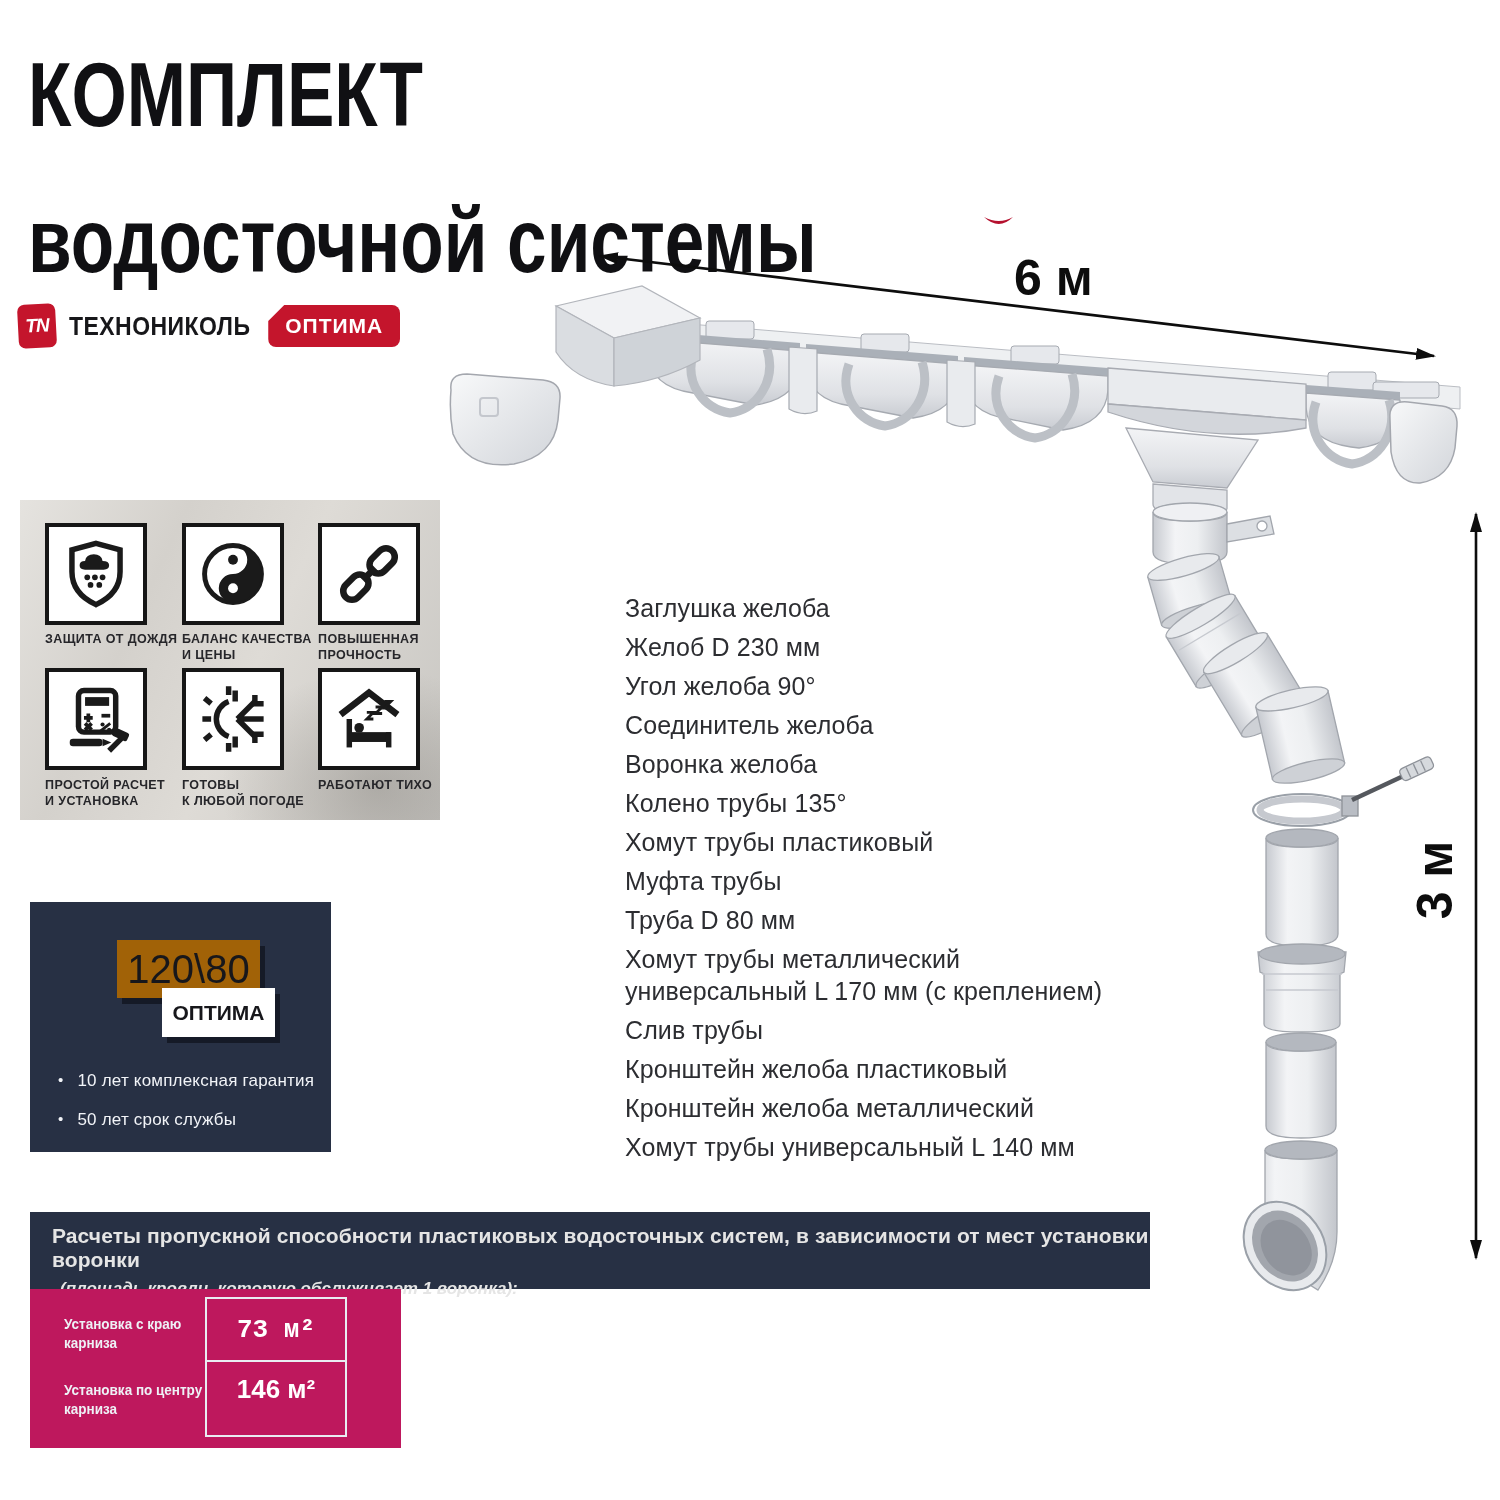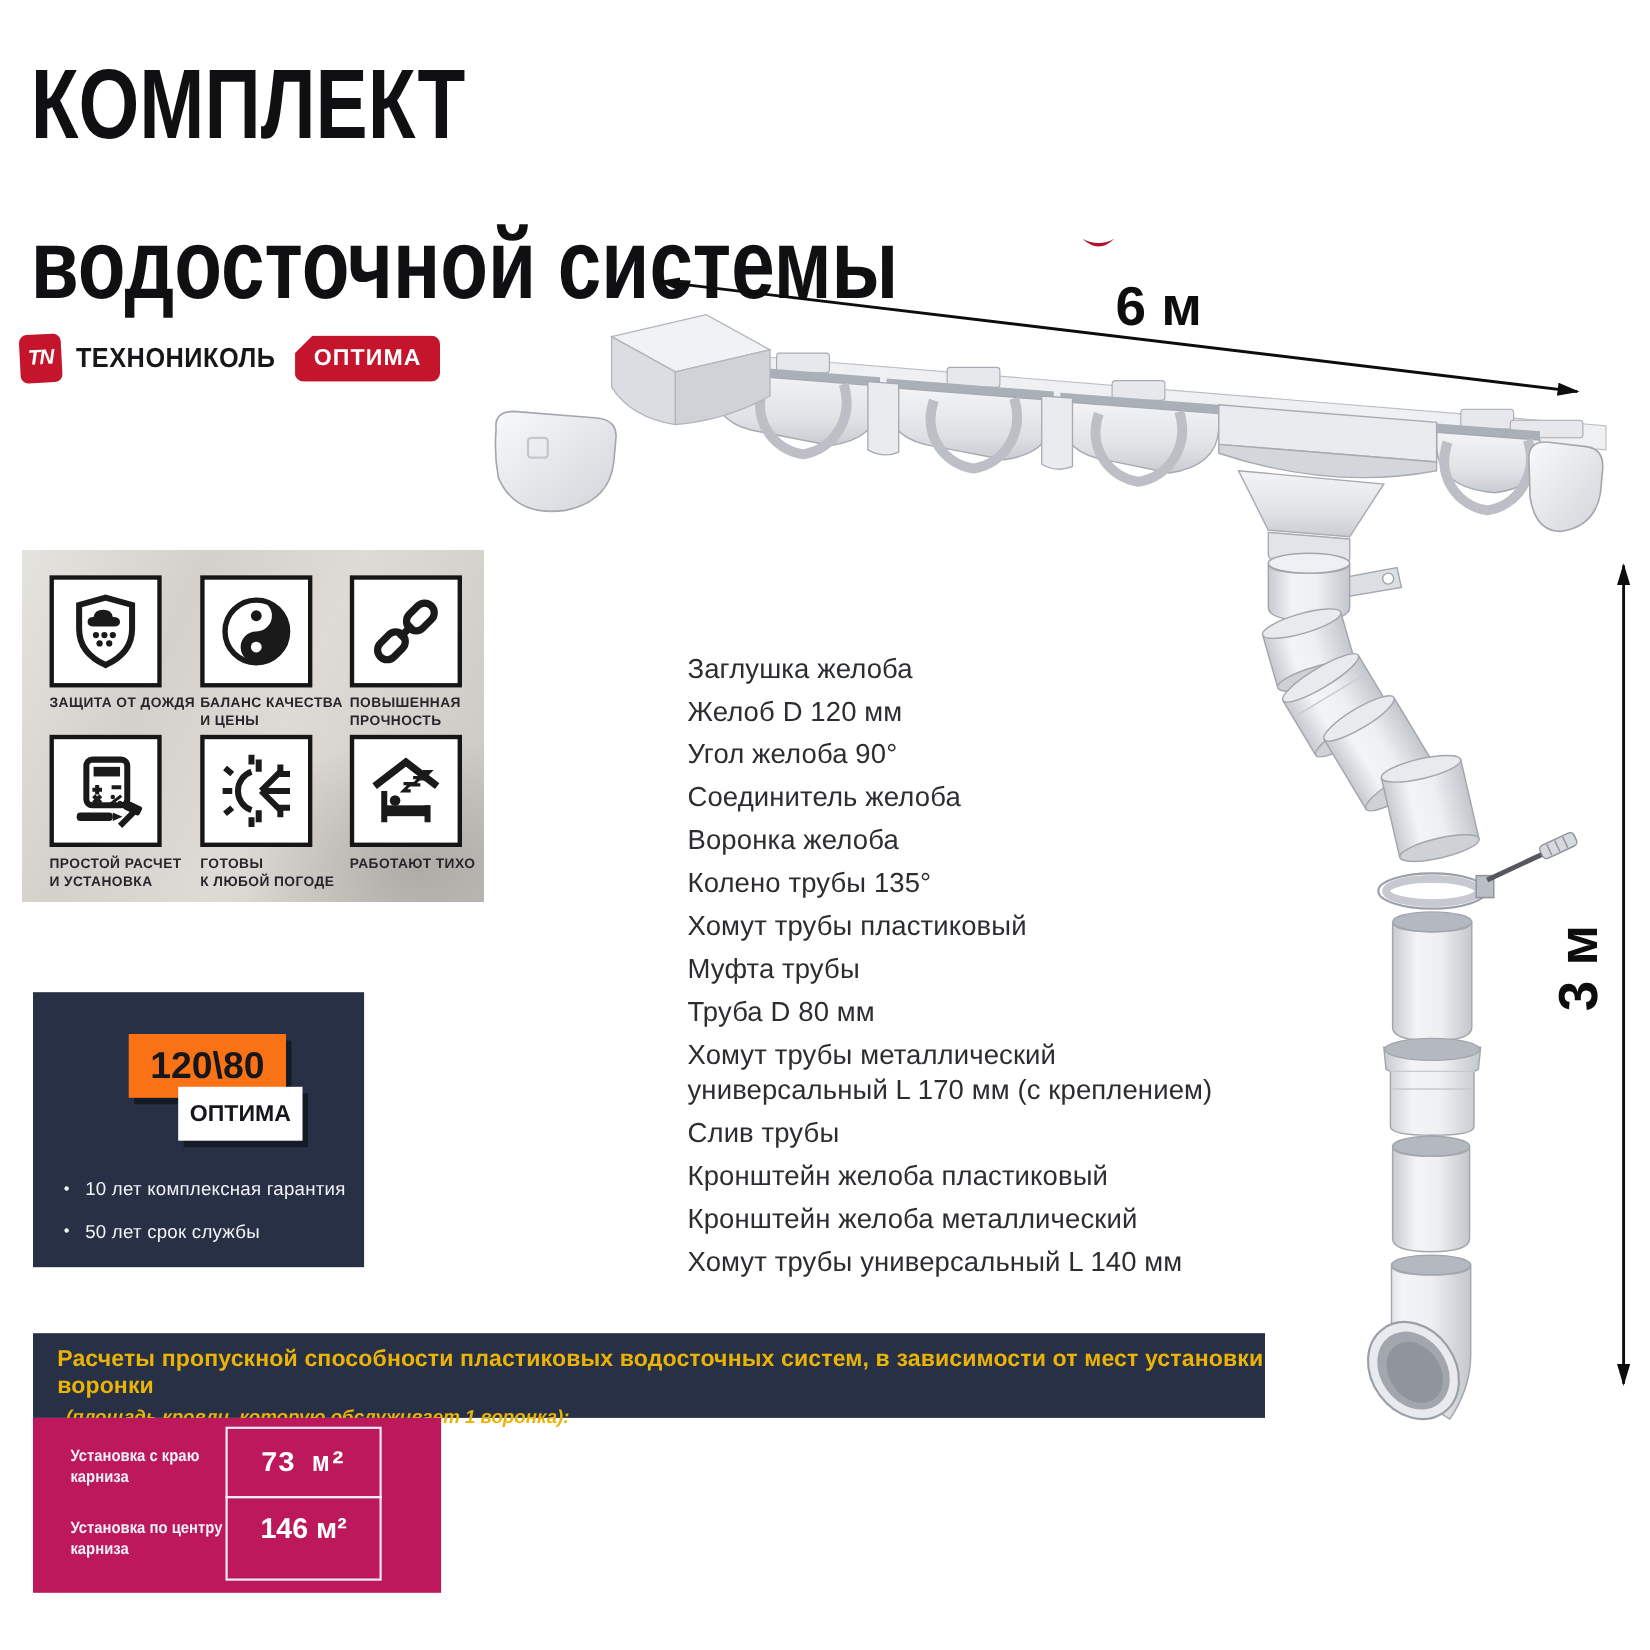--- a/index.html
+++ b/index.html
@@ -49,23 +49,23 @@
   }
   .tile svg{width:70px;height:70px;}
   .tile-label{
     position:absolute;font-size:12.5px;font-weight:700;color:#26262a;
     letter-spacing:.4px;line-height:1.3;white-space:pre-line;width:140px;
   }
 
   
   .spec-card{left:30px;top:902px;width:301px;height:250px;background:#273044;}
   .size-badge{
-    position:absolute;left:87px;top:38px;width:143px;height:58px;background:#f97316;
+    position:absolute;left:87px;top:38px;width:143px;height:58px;background:#a16207;
     display:flex;align-items:center;justify-content:center;
-    font-size:34px;font-weight:700;color:#17171b;
+    font-size:40px;font-weight:400;color:#17171b;
     box-shadow:5px 6px 0 rgba(8,10,16,.55);
   }
   .series-badge2{
     position:absolute;left:132px;top:86px;width:113px;height:49px;background:#fff;
     display:flex;align-items:center;justify-content:center;
     font-size:21px;font-weight:800;color:#17171b;
     box-shadow:5px 6px 0 rgba(8,10,16,.55);
   }
   .bullet-line{
     position:absolute;left:28px;color:#f2f4f8;font-size:17px;letter-spacing:.2px;
@@ -73,21 +73,21 @@
   .bullet-line::before{content:"•";margin-right:14px;font-size:15px;position:relative;top:-1px;}
   .b1{top:1063px;margin-top:6px;top:163px;}
   .b2{top:208px;}
 
   
   .parts{left:625px;top:592px;width:520px;color:#2c2d31;font-size:25px;}
   .parts .part-item{line-height:32px;margin-bottom:7px;white-space:pre-line;letter-spacing:.1px;}
 
   
   .calc-band{
-    left:30px;top:1212px;width:1120px;height:77px;background:#273044;color:#eab308;
+    left:30px;top:1212px;width:1120px;height:77px;background:#273044;color:#e5e5e5;
     box-sizing:border-box;padding:12px 0 0 22px;
   }
   .calc-heading{font-size:21px;font-weight:700;letter-spacing:.1px;}
   .calc-sub{font-size:17px;font-weight:700;font-style:italic;margin-top:7px;padding-left:8px;}
   .calc-table{left:30px;top:1289px;width:371px;height:159px;background:#be185d;}
   .calc-label{
     position:absolute;left:34px;color:#eef1f6;font-size:15px;line-height:1.25;
     transform:scaleX(.9);transform-origin:left top;white-space:pre-line;font-weight:600;
   }
   .calc-cell{
@@ -193,21 +193,21 @@
 
 <div class="abs spec-card">
   <div class="size-badge">120\80</div>
   <div class="series-badge2">ОПТИМА</div>
   <div class="bullet-line b1">10 лет  комплексная гарантия</div>
   <div class="bullet-line b2">50 лет срок службы</div>
 </div>
 
 <div class="abs parts">
   <div class="part-item">Заглушка желоба</div>
-  <div class="part-item">Желоб D 120 мм</div>
+  <div class="part-item">Желоб D 230 мм</div>
   <div class="part-item">Угол желоба 90°</div>
   <div class="part-item">Соединитель желоба</div>
   <div class="part-item">Воронка желоба</div>
   <div class="part-item">Колено трубы 135°</div>
   <div class="part-item">Хомут трубы пластиковый</div>
   <div class="part-item">Муфта трубы</div>
   <div class="part-item">Труба D 80 мм</div>
   <div class="part-item">Хомут трубы металлический
 универсальный L 170 мм (с креплением)</div>
   <div class="part-item">Слив трубы</div>

